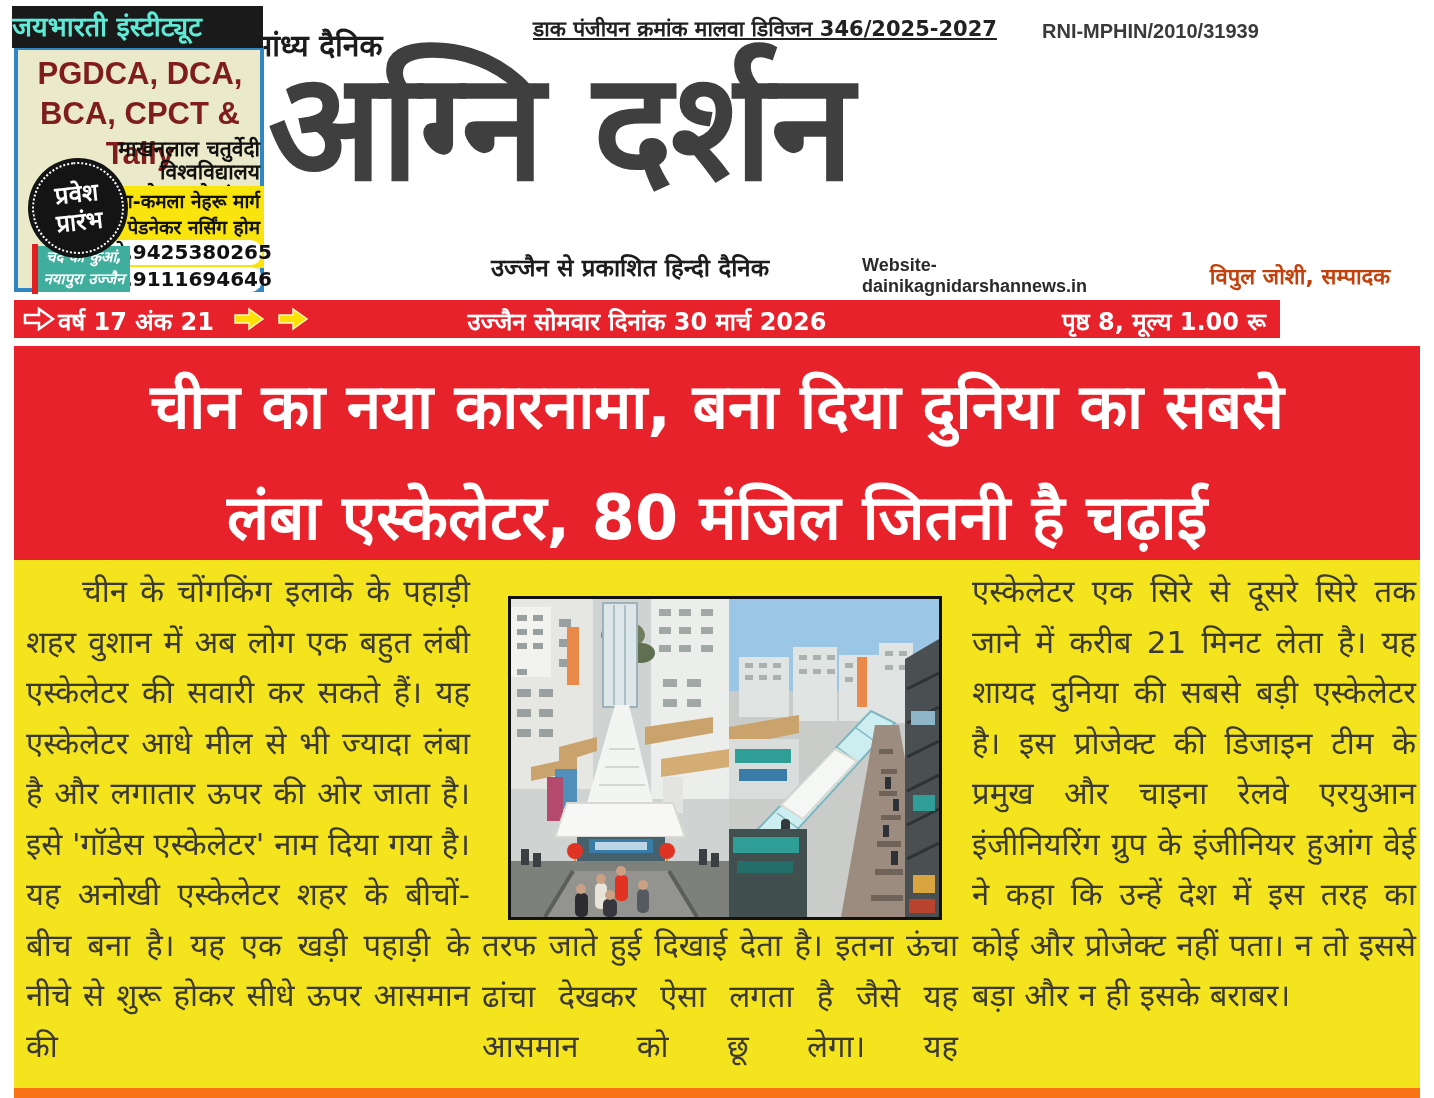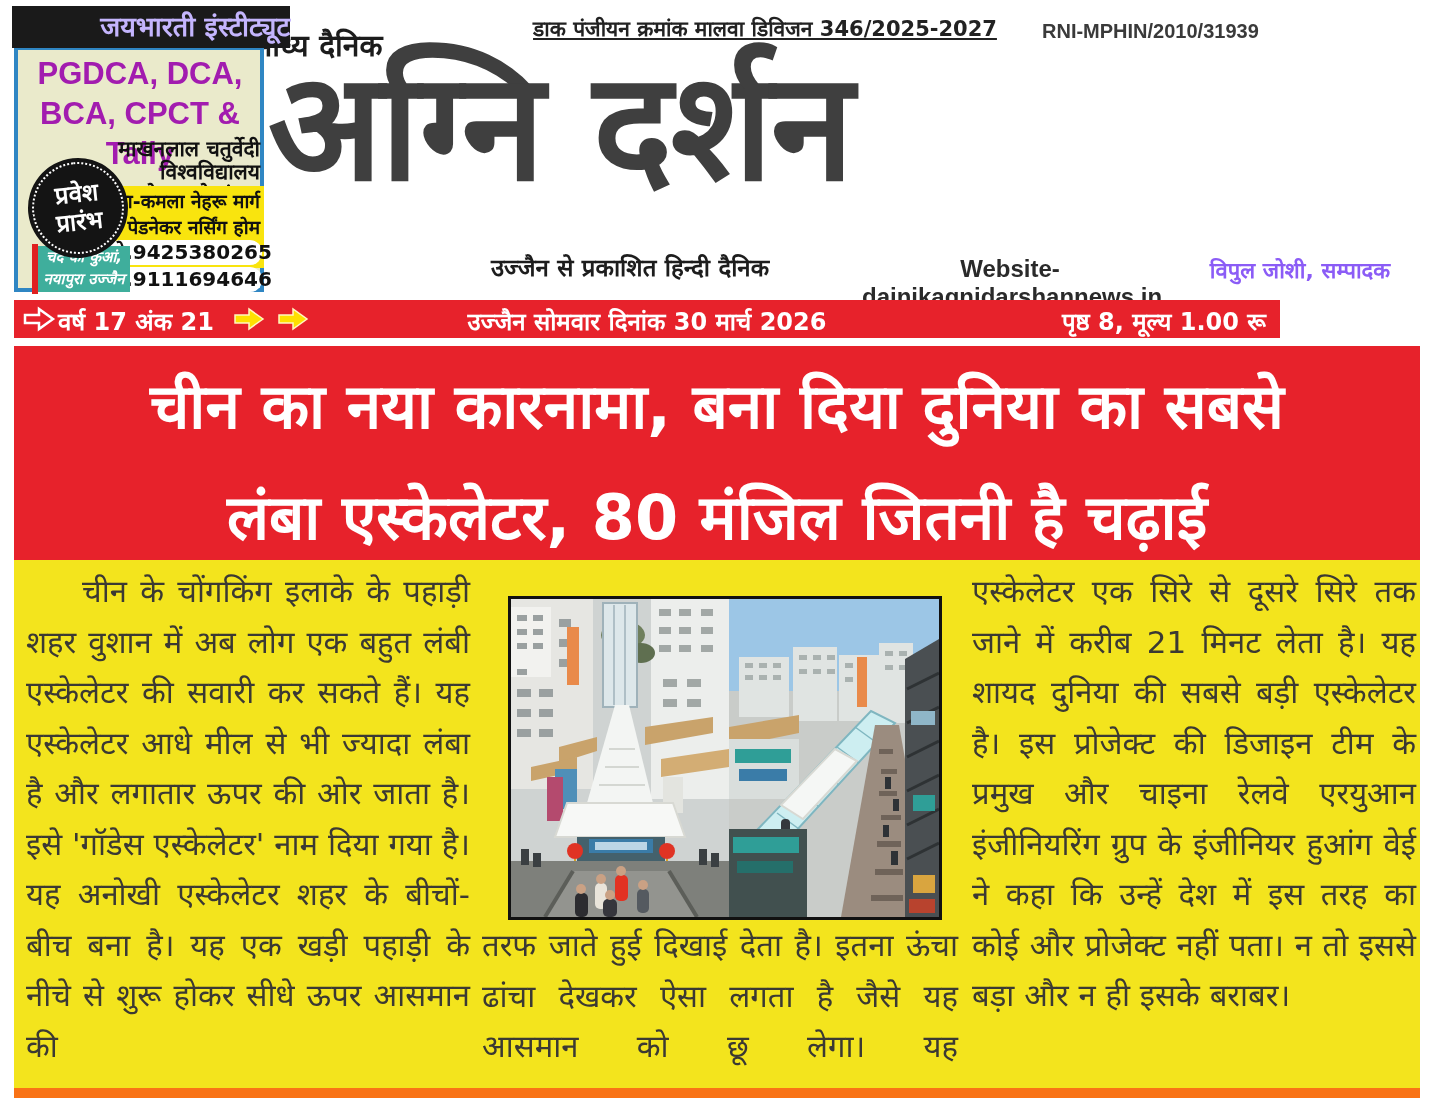--- a/index.html
+++ b/index.html
@@ -3,25 +3,25 @@
 <meta charset="utf-8">
 <style>
   * { margin:0; padding:0; box-sizing:border-box; }
   html,body { width:1434px; height:1098px; background:#ffffff; overflow:hidden;
               font-family:"DejaVu Sans", sans-serif; }
   .abs { position:absolute; }
   #page { position:relative; width:1434px; height:1098px; background:#fff; }
 
   
   #ad-box { left:12px; top:6px; width:254px; height:288px; }
-  .ad-title { left:0; top:0; width:278px; height:42px; background:#1a1a1a; color:#c4b5fd;
-              font-size:27px; font-weight:bold; text-align:right; line-height:42px; z-index:3; }
+  .ad-title { left:0; top:0; width:251px; height:42px; background:#1a1a1a; color:#5eead4;
+              font-size:27px; font-weight:bold; text-align:left; line-height:42px; z-index:3; }
   .ad-body { left:2px; top:40px; width:250px; height:246px; background:#eaeacb;
              border:4px solid #2f86c3; z-index:1; }
-  .ad-courses { left:6px; top:48px; width:244px; text-align:center; color:#a21caf;
+  .ad-courses { left:6px; top:48px; width:244px; text-align:center; color:#7f1d1d;
                 font-size:31px; font-weight:bold; line-height:40px; z-index:2;
                 font-family:"Liberation Sans", sans-serif; }
   .ad-affil { left:60px; top:132px; width:188px; text-align:right; color:#111;
               font-size:21px; font-weight:bold; line-height:23px; z-index:2; }
   .ad-address { left:72px; top:180px; width:180px; background:#f9e40e; color:#111;
                 font-size:19px; font-weight:bold; line-height:26px; text-align:right;
                 padding:2px 4px 2px 0; z-index:2; }
   .ad-badge { left:16px; top:152px; width:100px; height:100px; background:#141414;
               border-radius:50%; color:#fff; text-align:center; z-index:4;
               display:flex; flex-direction:column; justify-content:center;
@@ -38,24 +38,24 @@
   
   .edition { left:252px; top:24px; width:190px; font-size:30px; font-weight:bold; color:#1c1c1c; }
   .postal { left:500px; top:14px; width:530px; text-align:center; font-size:21px;
             font-weight:bold; color:#222;text-decoration:underline; }
   .rni { left:1042px; top:20px; width:260px; font-size:20px; font-weight:bold; color:#3a3a3a;
          font-family:"Liberation Sans", sans-serif; }
   .masthead { left:268px; top:18px; width:864px; text-align:left; color:#3f3f3f;
               font-size:150px; font-weight:bold; line-height:218px; letter-spacing:-2px; }
   .pub-line { left:448px; top:250px; width:364px; text-align:center; font-size:24px;
               font-weight:bold; color:#1d1d1d; }
-  .website  { left:862px; top:255px; width:296px; text-align:center; font-size:24px;
+  .website  { left:862px; top:255px; width:296px; text-align:left; font-size:18px;
               font-weight:bold; color:#2a2a2a; font-family:"Liberation Sans", sans-serif; }
-  .editor   { left:1192px; top:254px; width:216px; text-align:center; font-size:22px;
-              font-weight:bold; color:#8b5cf6; }
+  .editor   { left:1192px; top:260px; width:216px; text-align:center; font-size:22px;
+              font-weight:bold; color:#c2410c; }
 
   
   .infobar { left:14px; top:300px; width:1266px; height:38px; background:#e7222b; color:#fff; }
   .infobar .issue { left:44px; top:4px; font-size:24px; font-weight:bold; }
   .infobar .date  { left:0; top:4px; width:100%; text-align:center; font-size:24px; font-weight:bold; }
   .infobar .price { right:14px; top:4px; font-size:24px; font-weight:bold;margin-left:36px; }
   .arr { top:6px; width:34px; height:26px; }
 
   
   .headline-box { left:14px; top:346px; width:1406px; height:214px; background:#e7222b;

